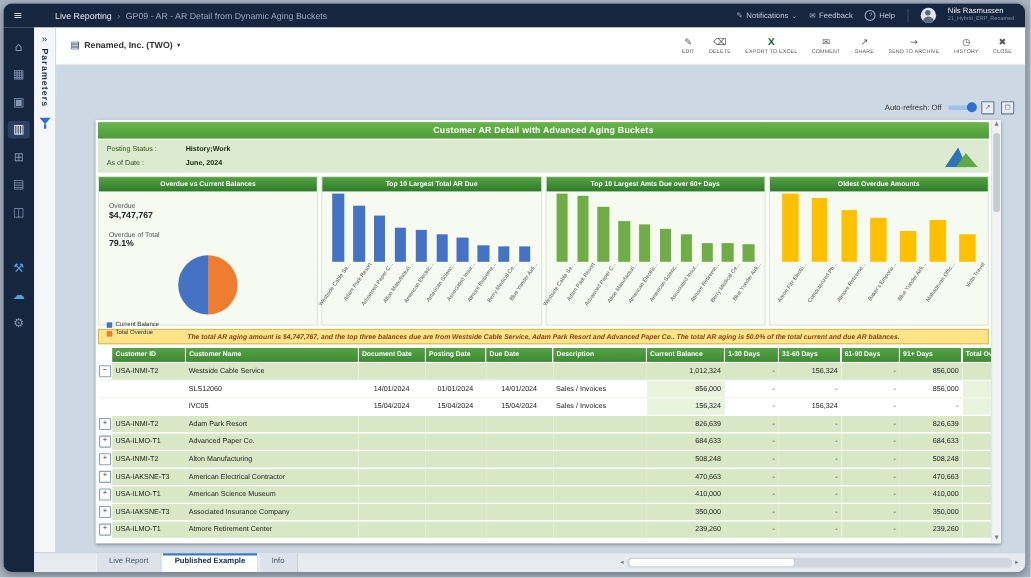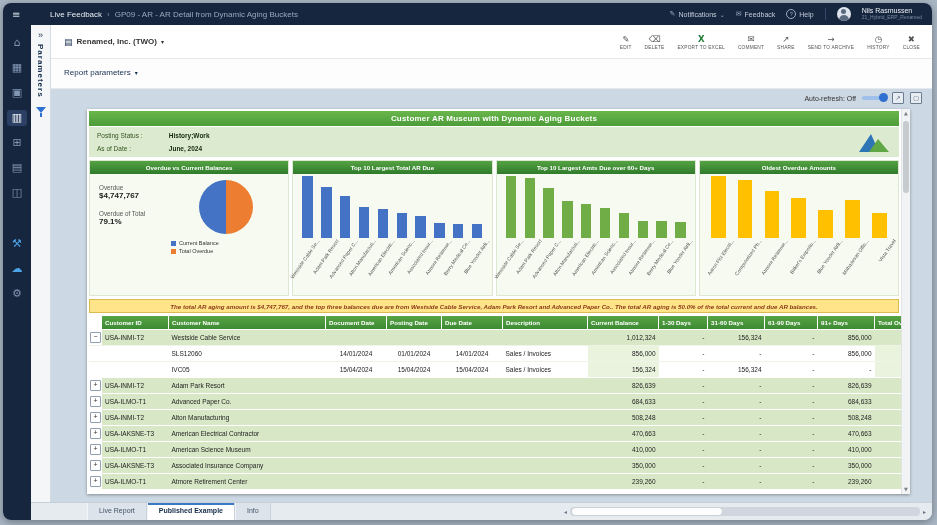--- a/index.html
+++ b/index.html
@@ -83,21 +83,21 @@
   .charts{margin-top:3px;display:flex;gap:3px;height:136px}
   .panel{flex:1;min-width:0;background:#f6faf0;border:1px solid #dde8d2;display:flex;flex-direction:column;box-sizing:border-box}
   .phead{height:13px;line-height:13px;background:linear-gradient(180deg,#55a243,#2f7b2b);color:#fff;font-size:6.2px;font-weight:bold;text-align:center;white-space:nowrap;overflow:hidden}
   .pbody{flex:1;padding:2px 3px 0;display:flex;flex-direction:column;min-height:0}
   .bars{height:62px;display:flex;align-items:flex-end;padding:0 2px}
   .barwrap{flex:1;display:flex;justify-content:center;align-items:flex-end;height:100%}
   .bar{width:55%;min-width:3px}
   .xlabels{flex:1;display:flex;padding:0 2px}
   .xlabel{flex:1;position:relative}
   .xlabel span{position:absolute;top:0;right:1px;transform:rotate(-55deg);transform-origin:100% 0;font-size:5px;color:#555;white-space:nowrap}
-  .pie-body{flex-direction:row}
+  .pie-body{flex-direction:column}
   .pie-left{width:74px;padding:8px 0 0 6px;box-sizing:border-box}
   .ov-l{font-size:6.3px;color:#555}
   .ov-a{font-size:8px;font-weight:bold;color:#222;margin-bottom:2px}
   .ov-l.m{margin-top:10px}
   .pie-right{flex:1;display:flex;flex-direction:column;align-items:center;padding-top:4px}
   .pie{width:54px;height:54px;border-radius:50%}
   .legend{margin-top:5px;align-self:flex-start;padding-left:4px}
   .lg-item{display:flex;align-items:center;gap:3px;font-size:5.5px;color:#333;line-height:8px}
   .sw{width:5px;height:5px;display:inline-block}
 
@@ -130,21 +130,21 @@
   .htrack{width:350px;height:9px;background:#cfd6de;border-radius:4px;position:relative;cursor:pointer}
   .hthumb{position:absolute;left:2px;top:1px;width:150px;height:7px;background:#fdfdfd;border-radius:3px;box-shadow:0 0 1px #9aa5b1;cursor:pointer}
 </style>
 </head>
 <body>
 
 <div class="window">
 
   <div class="topbar">
     <span class="hamburger">≡</span>
-    <span class="bc-section">Live Feedback</span>
+    <span class="bc-section">Live Reporting</span>
     <span class="bc-sep">›</span>
     <span class="bc-report">GP09 - AR - AR Detail from Dynamic Aging Buckets</span>
     <div class="tb-right">
       <span class="tb-item">
         <span class="tb-ic">✎</span>
         <span>Notifications</span>
         <span class="tb-caret icf">⌄</span>
       </span>
       <span class="tb-item">
         <span class="tb-ic">✉</span>
@@ -220,41 +220,35 @@
           <div class="a-icon">◷</div>
           <div class="a-label">HISTORY</div>
         </div>
         <div class="action">
           <div class="a-icon">✖</div>
           <div class="a-label">CLOSE</div>
         </div>
       </div>
   </div>
 
-  <div class="rp-band">
-    <span class="rp-label">
-      <span>Report parameters</span>
-      <span class="rp-caret icf">▾</span>
-    </span>
-  </div>
 
   <div class="graybg">
 
     <div class="ar-row">
       <span class="ar-label">Auto-refresh: Off</span>
       <span class="toggle">
           <span class="knob"></span>
         </span>
       <span class="ar-box">↗</span>
       <span class="ar-box">▢</span>
     </div>
 
     <div class="card">
       <div class="card-inner">
-        <div class="r-title">Customer AR Museum with Dynamic Aging Buckets</div>
+        <div class="r-title">Customer AR Detail with Advanced Aging Buckets</div>
 
         <div class="infoband">
           <div class="inforow">
             <span class="ilabel">Posting Status :</span>
             <span class="ival">History;Work</span>
           </div>
           <div class="inforow">
             <span class="ilabel">As of Date :</span>
             <span class="ival">June, 2024</span>
           </div>

